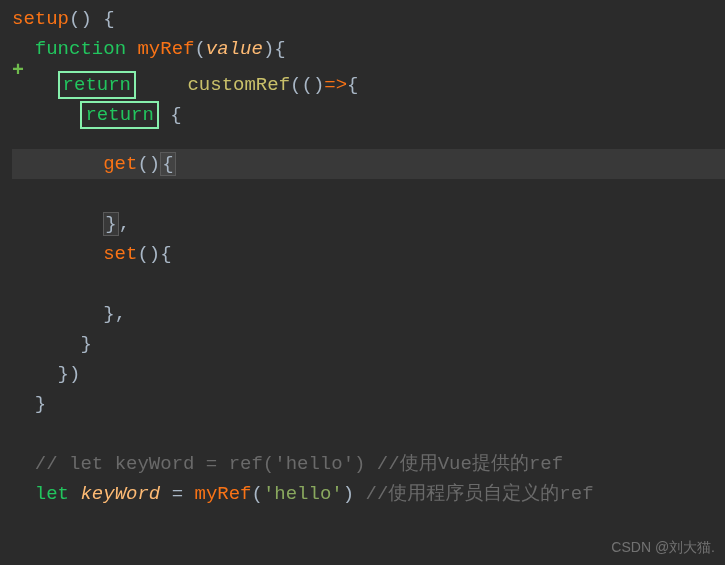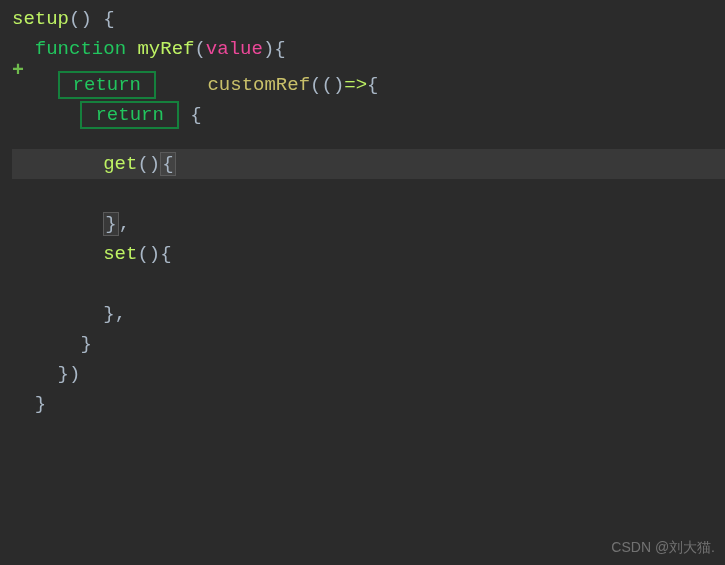--- a/index.html
+++ b/index.html
@@ -24,39 +24,39 @@
     }
     .line {
       white-space: pre;
       height: 30px;
       position: relative;
     }
     .current-line {
       background: rgba(80, 80, 80, 0.4);
       margin-top: 25px;
     }
-    .kw-blue { color: #bef264; }
+    .kw-blue { color: #f97316; }
     .kw-orange { color: #22c55e; }
-    .kw-yellow { color: #ec4899; }
+    .kw-yellow { color: #fdba74; font-style: italic; }
     .kw-yellow2 { color: #c9c06a; margin-left: 40px; }
     .comment { color: #6a6a6a; }
     .string { color: #89a85e; }
     .paren { color: #a9b7c6; }
     .punct { color: #a9b7c6; }
     .gutter-plus {
       position: absolute;
       left: 12px;
       top: 56px;
       color: #6fbb4d;
       font-weight: bold;
       font-size: 20px;
     }
     .red-box {
-      border: 2px solid #15803d;
-      padding: 0 13px;
+      border: 2px solid #86efac;
+      padding: 0 3px;
       display: inline-block;
       line-height: 24px;
       margin-top: 7px;
     }
     .bracket-match {
       border: 1px solid #5a5a5a;
       background: rgba(100,100,100,0.25);
       padding: 0 1px;
     }
     .watermark {
@@ -96,16 +96,18 @@
   <div class="line">        <span class="punct">}</span><span class="punct">,</span></div>
 
   <div class="line">      <span class="punct">}</span></div>
 
   <div class="line">    <span class="punct">})</span></div>
 
   <div class="line">  <span class="punct">}</span></div>
 
   <div class="line"> </div>
 
+  <div class="line">  <span class="comment">// let keyWord = ref('hello') //使用Vue提供的ref</span></div>
 
+  <div class="line">  <span class="kw-orange">let</span> <span class="kw-yellow">keyWord</span> <span class="punct">=</span> <span class="kw-blue">myRef</span><span class="paren">(</span><span class="string">'hello'</span><span class="paren">)</span> <span class="comment">//使用程序员自定义的ref</span></div>
 </div>
 
 <div class="watermark">CSDN @刘大猫.</div>
 
 </body></html>

